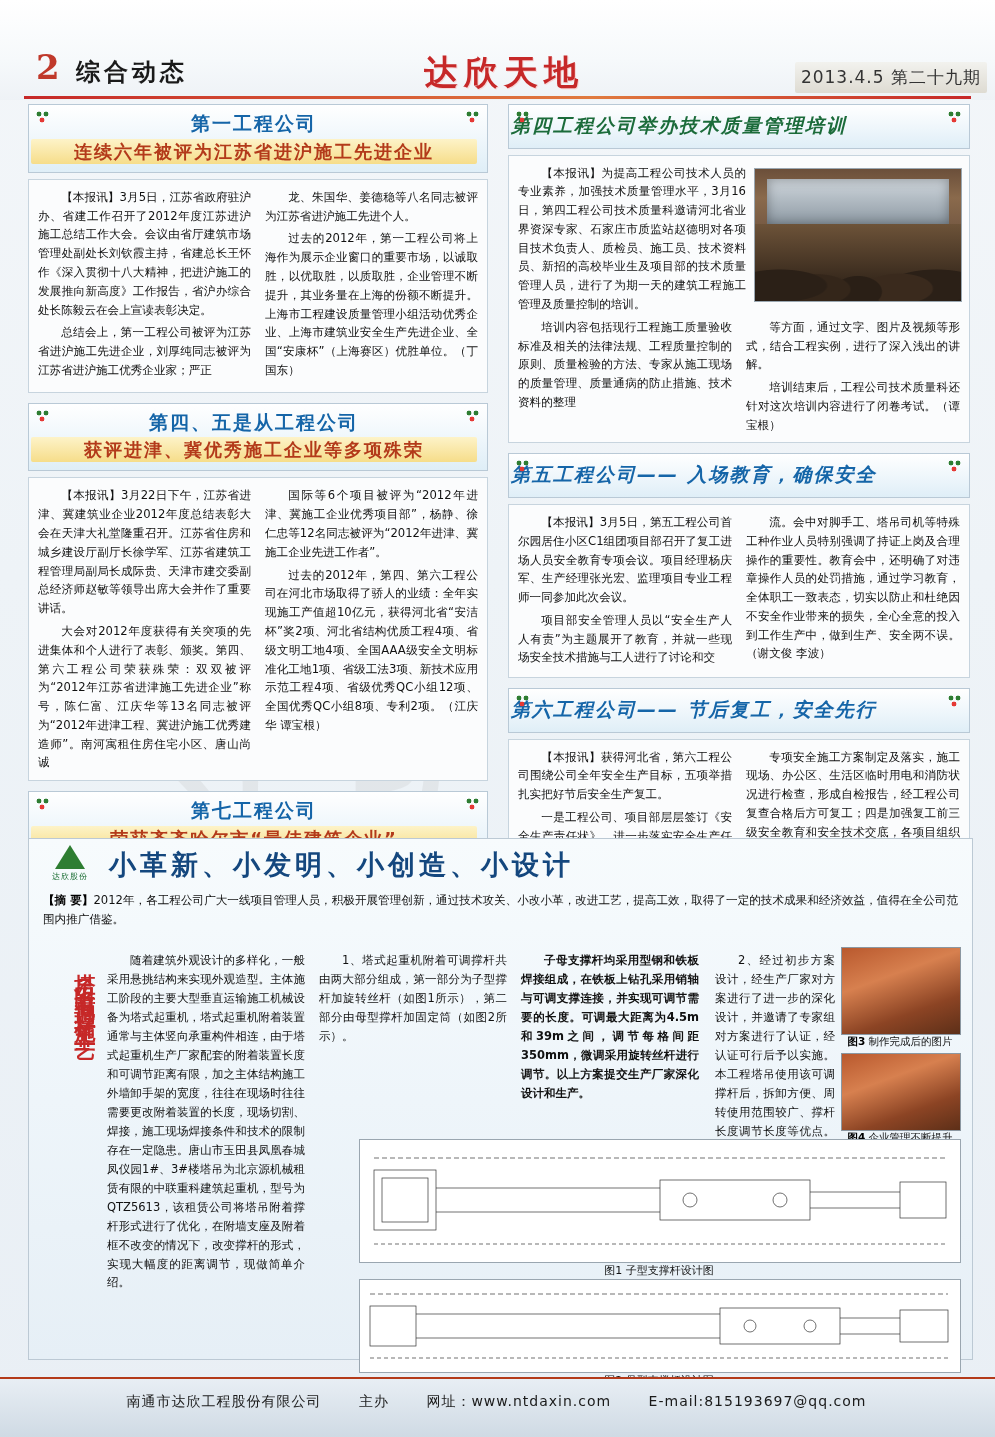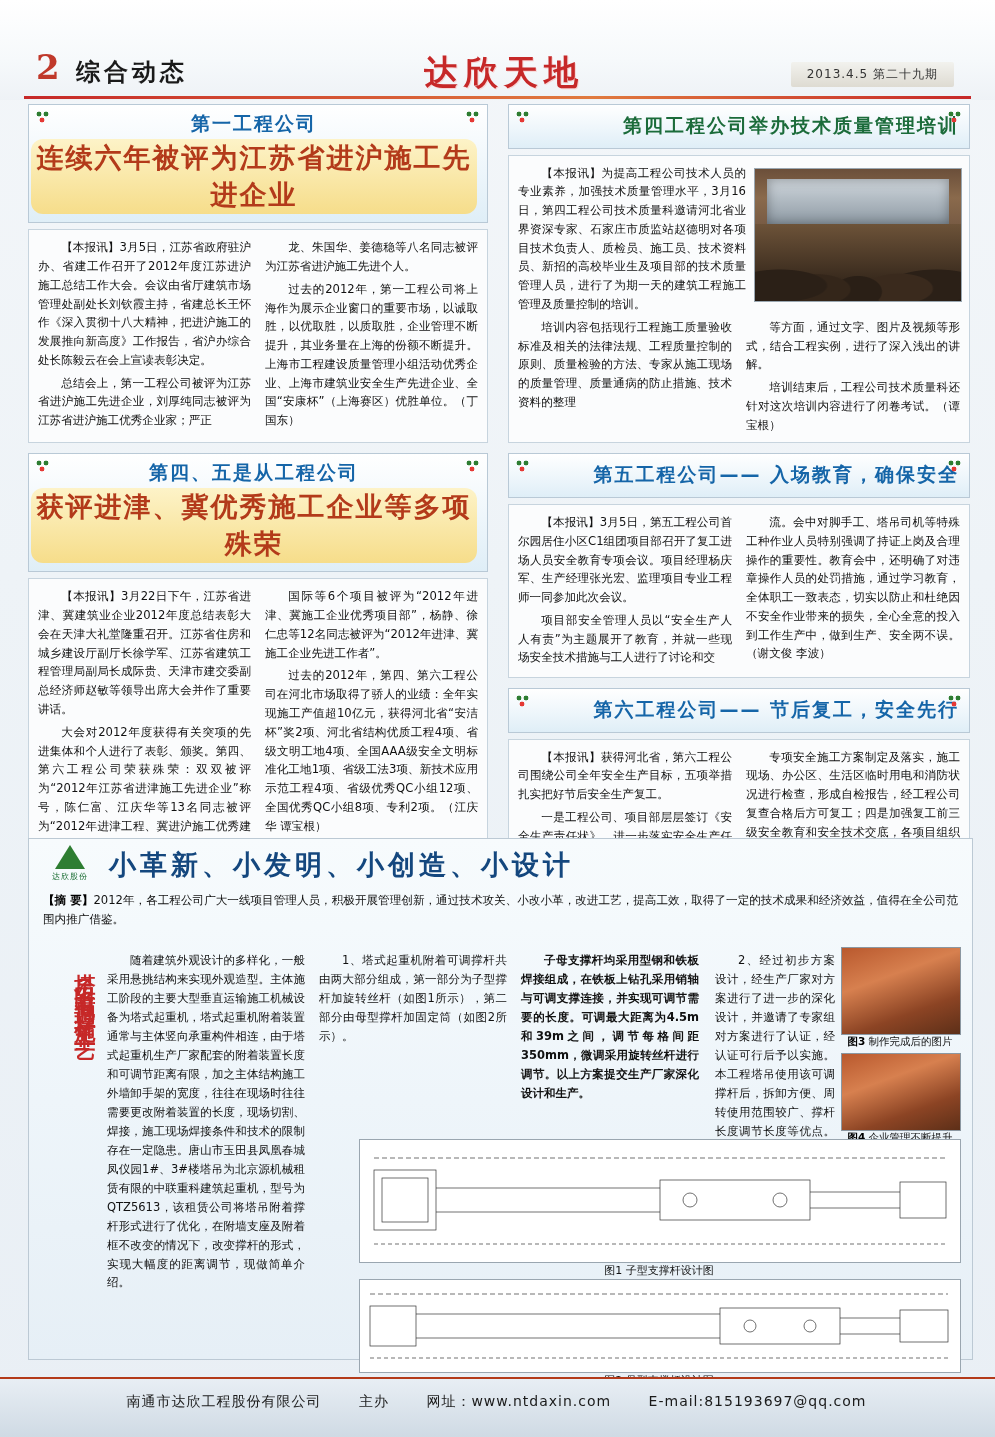--- a/index.html
+++ b/index.html
@@ -33,24 +33,24 @@
     font-family:"DejaVu Sans","Liberation Sans",sans-serif;
   }
   .brand{
     position:absolute;left:424px;top:50px;
     font-size:34px;font-weight:bold;color:#c62828;
     letter-spacing:6px;
     font-family:Liberation Sans, sans-serif;
     text-shadow:1px 1px 0 #f7d5d5;
   }
   .issue{
-    position:absolute;right:41px;top:62px;
-    font-size:12px;color:#333;
+    position:absolute;right:8px;top:62px;
+    font-size:17px;color:#333;
     background:linear-gradient(180deg,#f2f2ee,#dedbd2);
-    padding:4px 16px;border-radius:2px;
+    padding:4px 6px;border-radius:2px;
     letter-spacing:1px;
   }
   .rule{
     position:absolute;left:24px;top:96px;width:947px;height:3px;
     background:linear-gradient(90deg,#c62828,#e07a3f 60%,#c62828);
   }
   
   .col{position:absolute;top:104px;}
   .col-left{left:28px;width:460px;}
   .col-right{left:508px;width:462px;}
@@ -72,30 +72,31 @@
   }
   .headline .flower.l{left:6px;}
   .headline .flower.r{right:6px;}
   .hl-line1{
     text-align:center;font-weight:bold;color:#1565a8;
     font-size:19px;letter-spacing:2px;line-height:1.35;
     font-family:"DejaVu Sans","Liberation Sans",sans-serif;
   }
   .hl-line2{
     text-align:center;font-weight:bold;color:#b33a1a;
-    font-size:27px;letter-spacing:2px;line-height:1.4;
+    font-size:18px;letter-spacing:2px;line-height:1.4;
     margin-top:2px;
     background:linear-gradient(180deg,#fdf3c8,#f6dd8a);
-    border-radius:12px;
+    border-radius:2px;
     font-family:"DejaVu Sans","Liberation Sans",sans-serif;
   }
   .hl-single{
-    text-align:right;font-weight:bold;color:#1565a8;
+    text-align:left;font-weight:bold;color:#1565a8;
     font-size:19px;letter-spacing:2px;line-height:1.5;
     font-family:"DejaVu Sans","Liberation Sans",sans-serif;
+    font-style:italic;
   }
   .hl-green{color:#1b6b3a;}
   
   .article{
     border:1px solid #c7d4de;
     background:#fbfcfd;
     padding:8px 9px;
     margin-bottom:10px;
   }
   .twocol{

